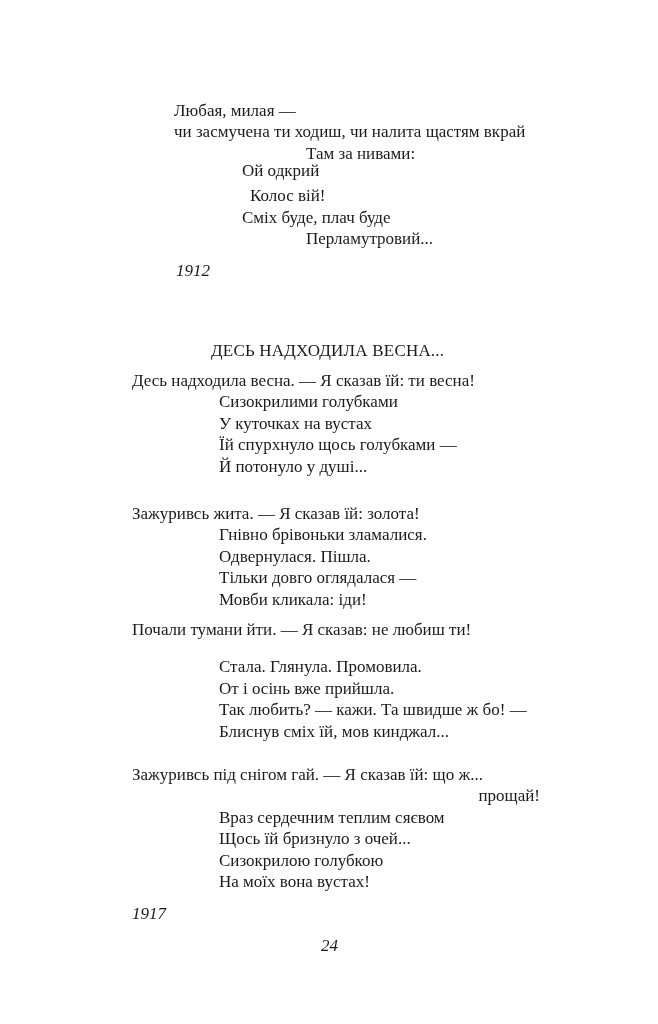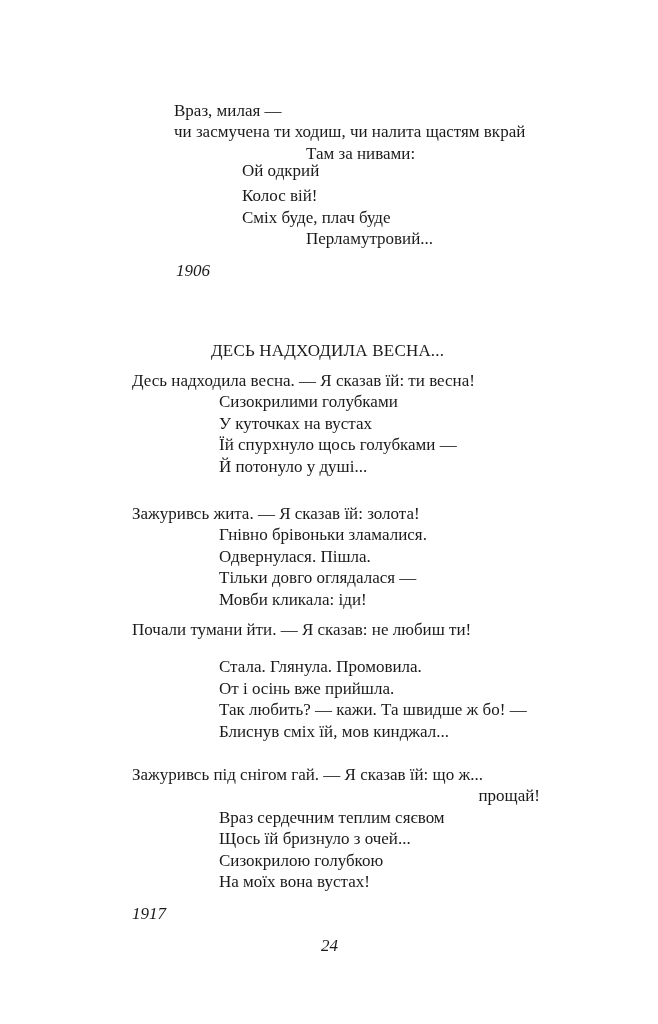--- a/index.html
+++ b/index.html
@@ -5,28 +5,28 @@
   html, body { margin: 0; padding: 0; background: #ffffff; }
   body { width: 658px; height: 1024px; position: relative; overflow: hidden;
          font-family: "Liberation Serif", "DejaVu Serif", serif; color: #1a1a1a; }
   .ln { position: absolute; white-space: nowrap; font-size: 17px; line-height: 21px; }
   .it { font-style: italic; }
   .title { font-size: 17px; letter-spacing: 0.2px; }
 </style>
 </head>
 <body>
 
-<div class="ln" style="left:174px; top:100px;">Враз, милая —</div>
+<div class="ln" style="left:174px; top:100px;">Любая, милая —</div>
 <div class="ln" style="left:174px; top:121px;">чи засмучена ти ходиш, чи налита щастям вкрай</div>
 <div class="ln" style="left:306px; top:143px;">Там за нивами:</div>
 <div class="ln" style="left:242px; top:160px;">Ой одкрий</div>
-<div class="ln" style="left:242px; top:185px;text-align:right;">Колос вій!</div>
+<div class="ln" style="left:250px; top:185px;text-align:right;">Колос вій!</div>
 <div class="ln" style="left:242px; top:207px;">Сміх буде, плач буде</div>
 <div class="ln" style="left:306px; top:228px;">Перламутровий...</div>
-<div class="ln it" style="left:176px; top:260px;">1906</div>
+<div class="ln it" style="left:176px; top:260px;">1912</div>
 
 <div class="ln title" style="left:211px; top:340px;">ДЕСЬ НАДХОДИЛА ВЕСНА...</div>
 
 <div class="ln" style="left:132px; top:370px;">Десь надходила весна. — Я сказав їй: ти весна!</div>
 <div class="ln" style="left:219px; top:391px;">Сизокрилими голубками</div>
 <div class="ln" style="left:219px; top:413px;">У куточках на вустах</div>
 <div class="ln" style="left:219px; top:434px;">Їй спурхнуло щось голубками —</div>
 <div class="ln" style="left:219px; top:456px;">Й потонуло у душі...</div>
 
 <div class="ln" style="left:132px; top:503px;">Зажуривсь жита. — Я сказав їй: золота!</div>

